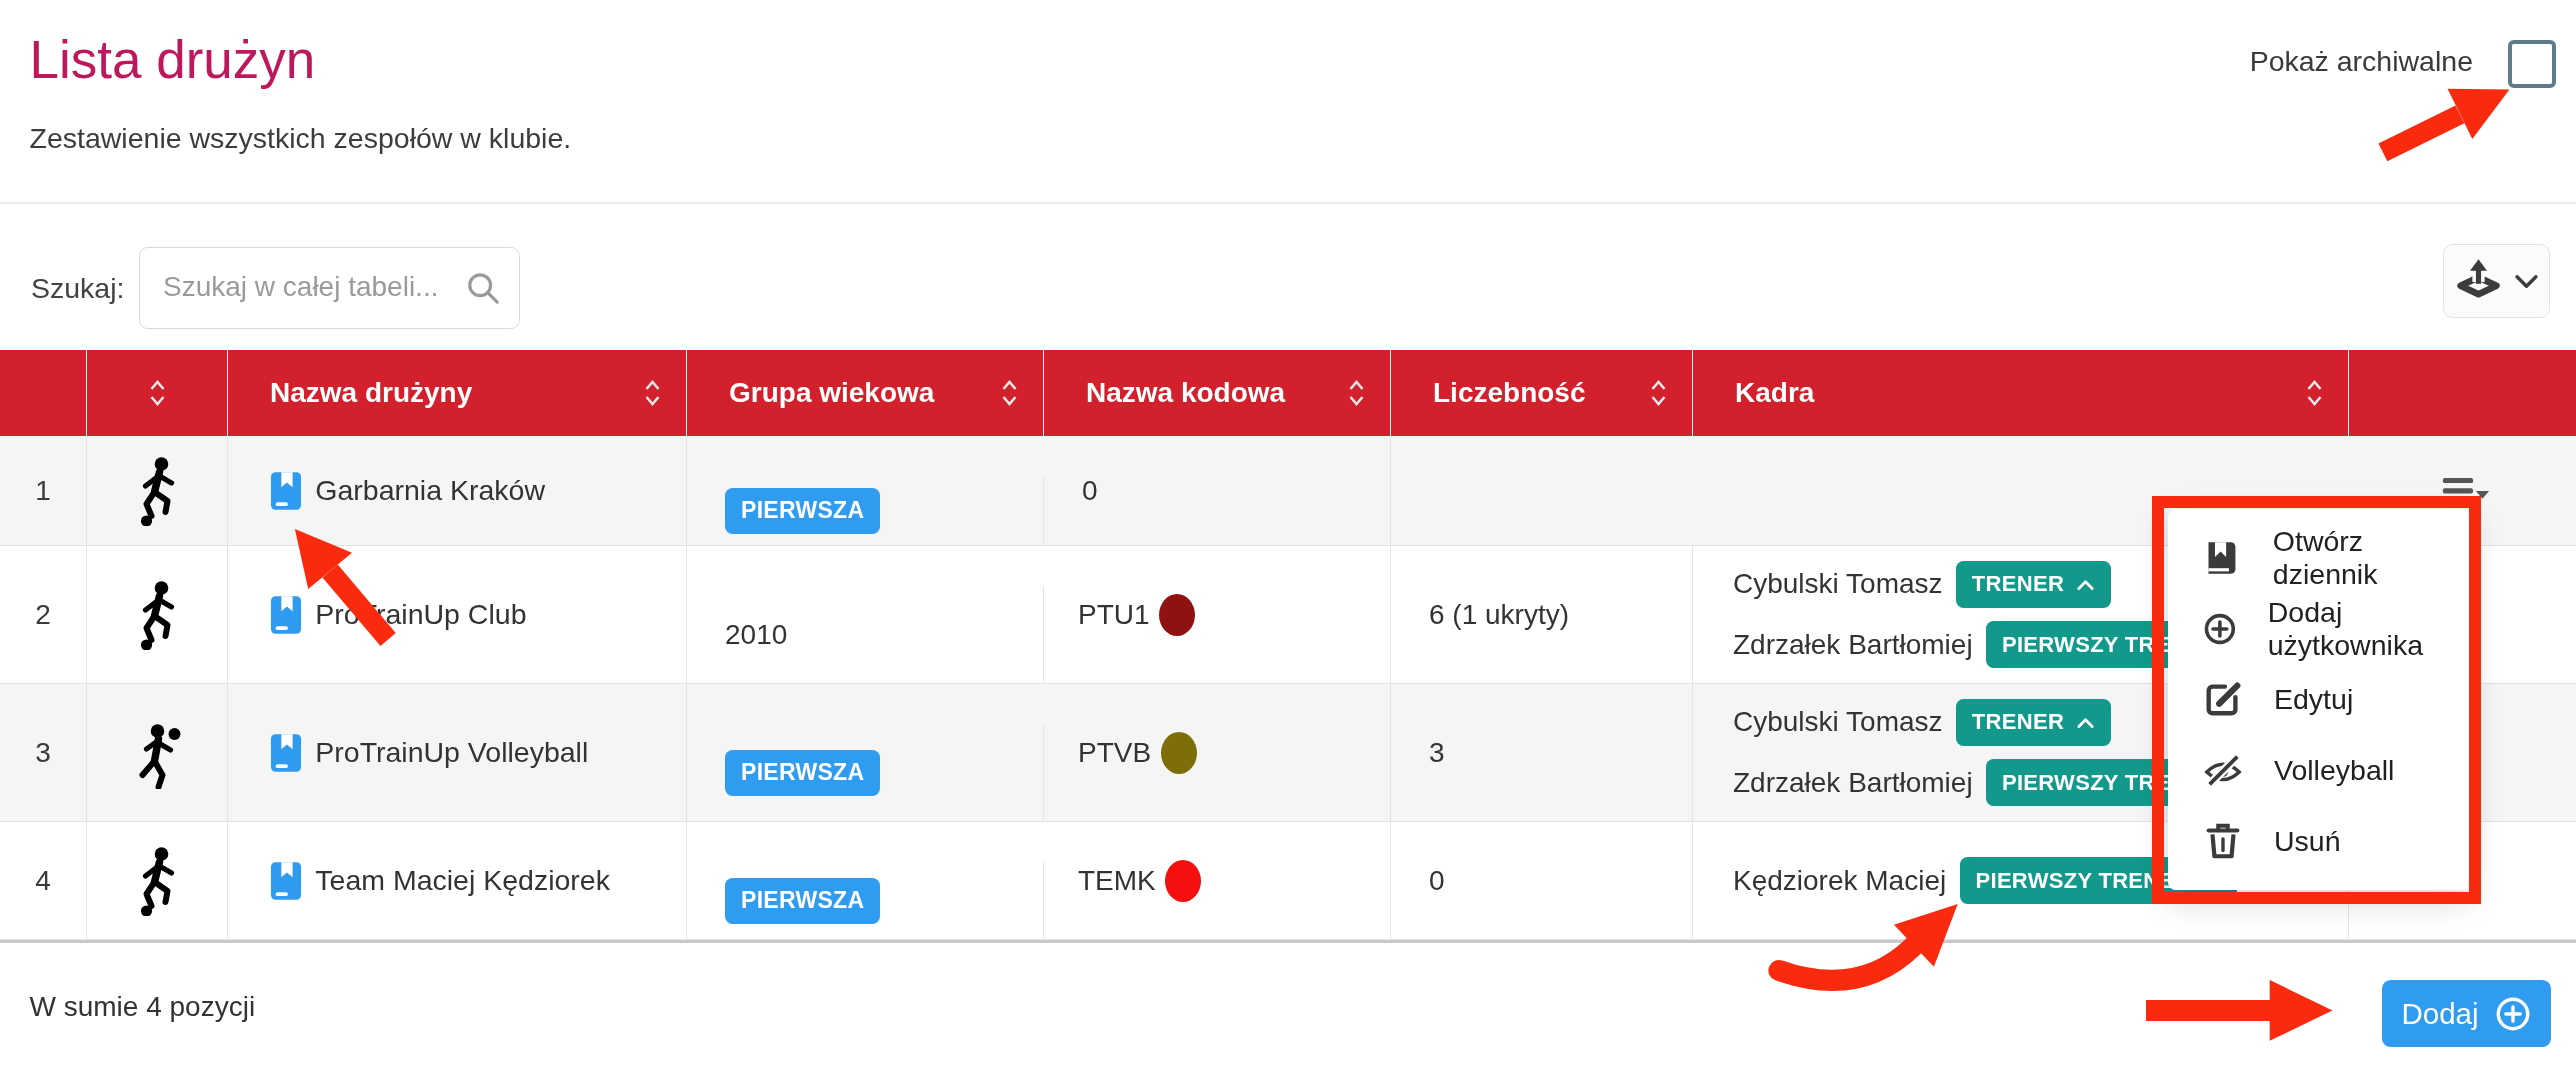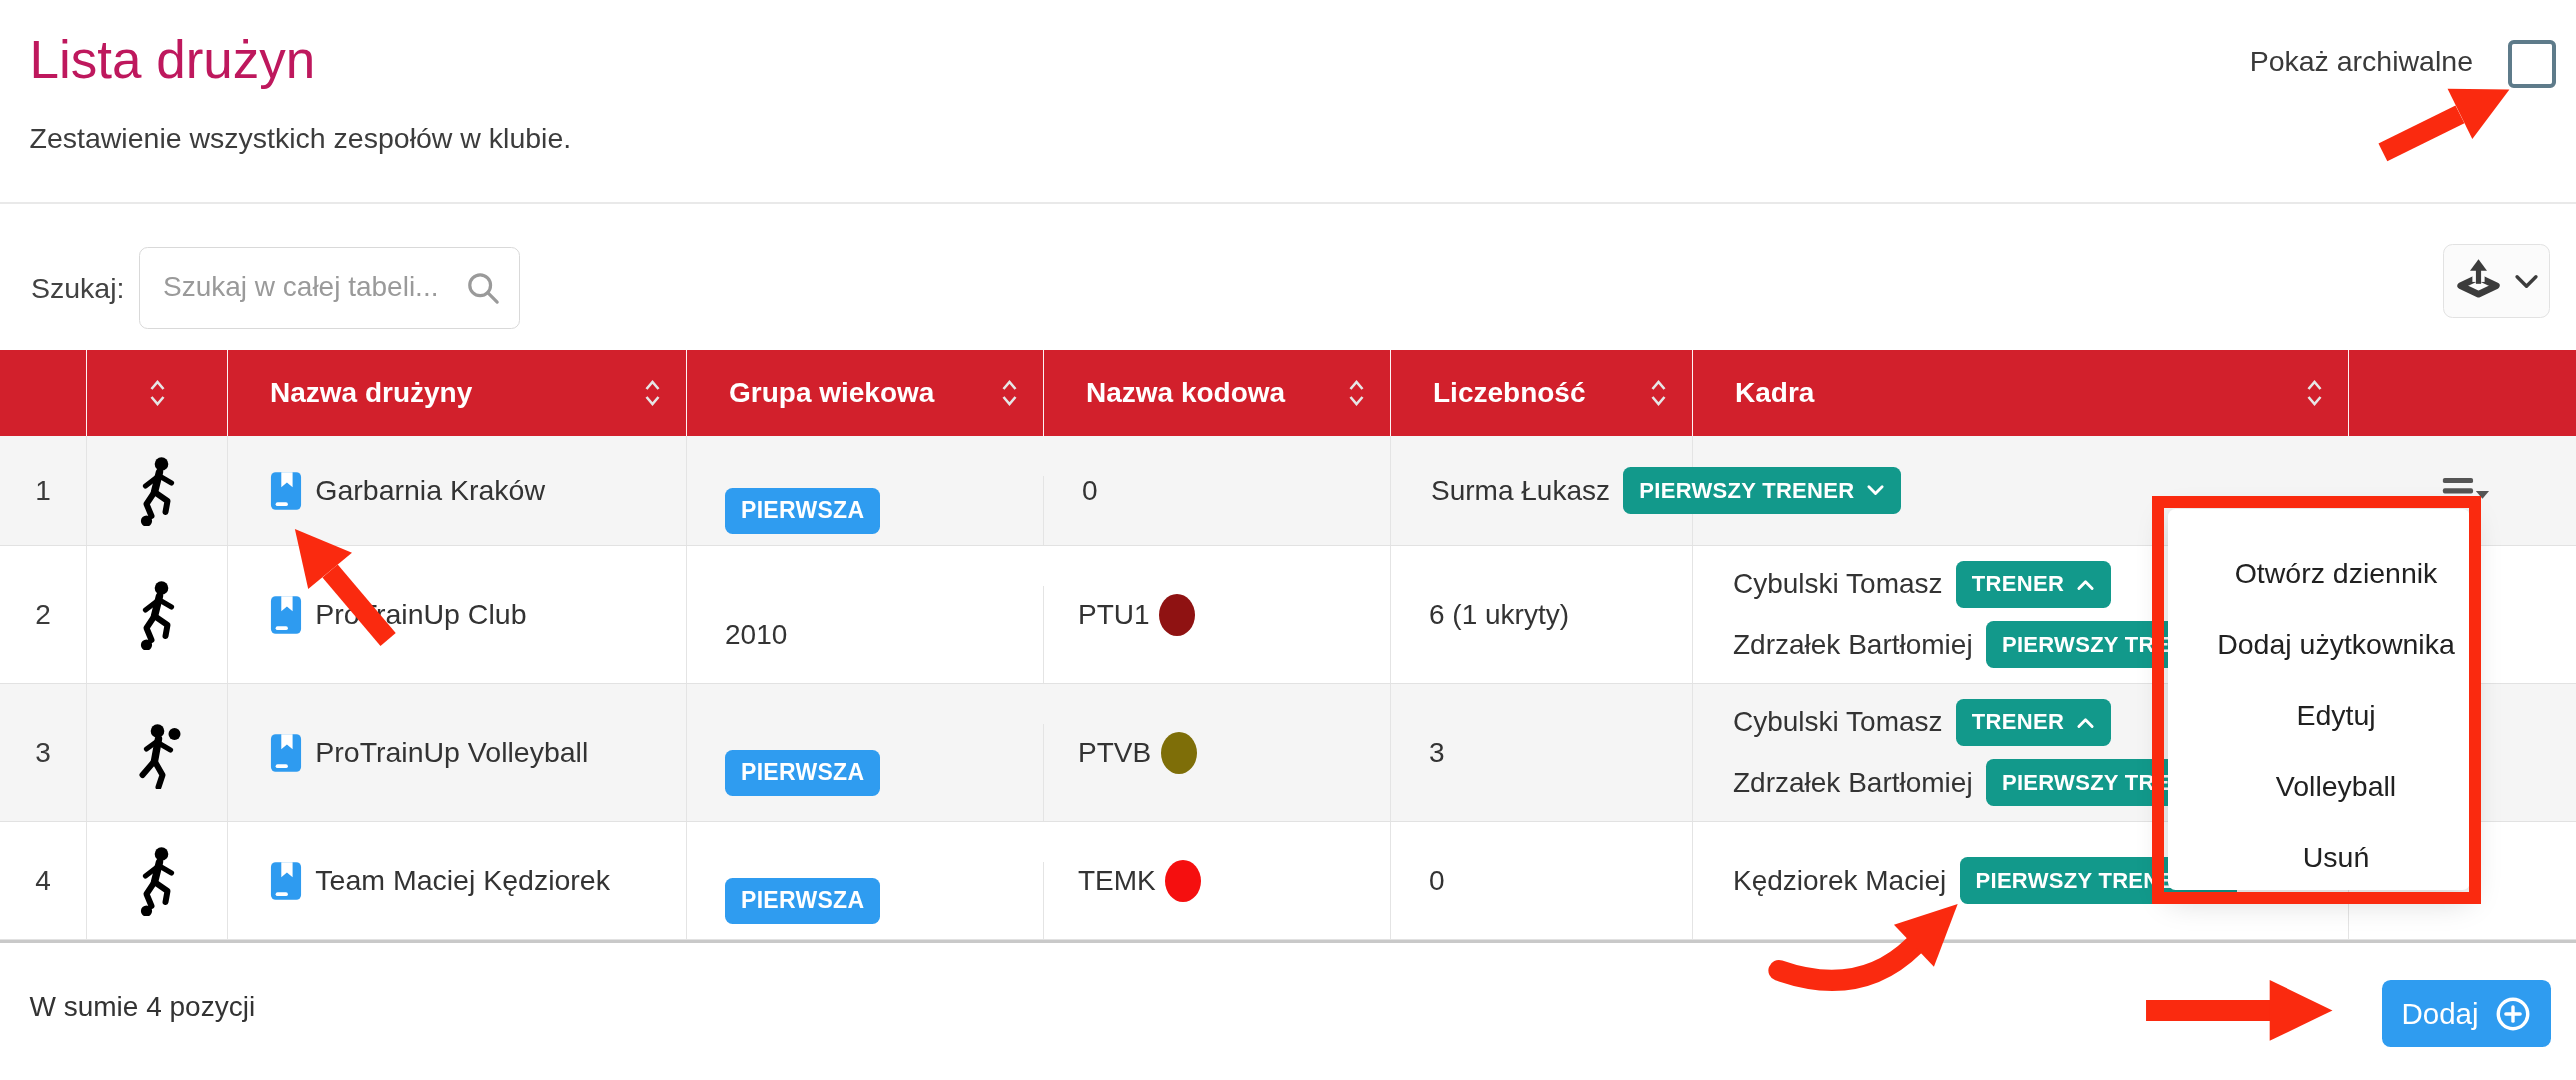--- a/index.html
+++ b/index.html
@@ -53,21 +53,21 @@
   .staff-line{display:flex;align-items:center;gap:13.3px;font-size:28px;color:#333;white-space:nowrap;}
   .badge-blue{display:inline-block;background:#2f9cf0;color:#fff;font-size:23px;font-weight:bold;padding:9.5px 16px;border-radius:7.6px;letter-spacing:0.3px;}
   .badge-teal{display:inline-flex;align-items:center;gap:11.4px;background:#12998b;color:#fff;font-size:22px;font-weight:bold;padding:10.5px 16px;border-radius:7.6px;letter-spacing:0.3px;white-space:nowrap;}
   .dot{width:36px;height:42px;border-radius:50%;}
   .chev{width:19px;height:13.3px;}
 
   
   .actions-icon{position:absolute;left:2441px;top:476px;}
   .menu-panel{left:2168px;top:509px;width:302px;height:381px;background:#fff;border-radius:7.6px;
     box-shadow:0 9.5px 32px rgba(0,0,0,.18);z-index:31;display:flex;flex-direction:column;justify-content:space-around;padding:13.3px 0;box-sizing:border-box;}
-  .menu-item{display:flex;align-items:center;gap:30px;padding-left:34px;height:61px;flex-direction:column;}
+  .menu-item{display:flex;align-items:center;gap:30px;padding-left:34px;height:61px;}
   .menu-item .mi-label{font-size:28.5px;color:#212121;}
   .menu-frame{left:2152px;top:496px;width:329px;height:408px;border:12.4px solid #fa2a0f;box-sizing:border-box;z-index:32;}
 
   
   .footer-summary{left:29.5px;top:991px;font-size:28px;color:#333;}
   .add-btn{left:2382px;top:980px;width:169px;height:67px;background:#2f9cf0;border-radius:8.6px;display:flex;align-items:center;justify-content:center;gap:15px;z-index:10;}
   .add-btn .add-label{color:#fff;font-size:29.5px;}
 
   .annotations{left:0;top:0;width:2576px;height:1081px;pointer-events:none;z-index:50;}
 </style>
@@ -166,33 +166,20 @@
         <rect x="1" y="1" width="32" height="40" rx="5" fill="#2e9bf0"></rect>
         <polygon points="12,1 24,1 24,17 18,12 12,17" fill="#fff"></polygon>
         <rect x="6" y="33" width="13" height="4" rx="2" fill="#fff"></rect>
       </svg>
       <span>Garbarnia Kraków</span>
     </div>
     <div class="c-age">
         <span class="badge-blue">PIERWSZA</span>
       </div>
     <div class="c-size">0</div>
-    <div class="c-staff">
-      <div class="staff-col">
-        <div class="staff-line">
-          <span>Surma Łukasz</span>
-          <span class="badge-teal">
-            <span>PIERWSZY TRENER</span>
-            <svg class="chev" viewBox="0 0 20 14">
-                <path d="M3 3 L10 10 L17 3" fill="none" stroke="#fff" stroke-width="3" stroke-linecap="round" stroke-linejoin="round"></path>
-              </svg>
-          </span>
-        </div>
-      </div>
-    </div>
     <div></div>
   </div>
 
   <div class="trow r2">
     <div class="c-idx">2</div>
     <div class="c-sport">
       <svg width="49" height="70" viewBox="0 0 48 70">
         <circle cx="28" cy="8" r="6.8" fill="#000"></circle>
         <path d="M26 16 L21 36" stroke="#000" stroke-width="7.4" stroke-linecap="round" fill="none"></path>
         <path d="M25 20 L12 30" stroke="#000" stroke-width="5.2" stroke-linecap="round" fill="none"></path>

